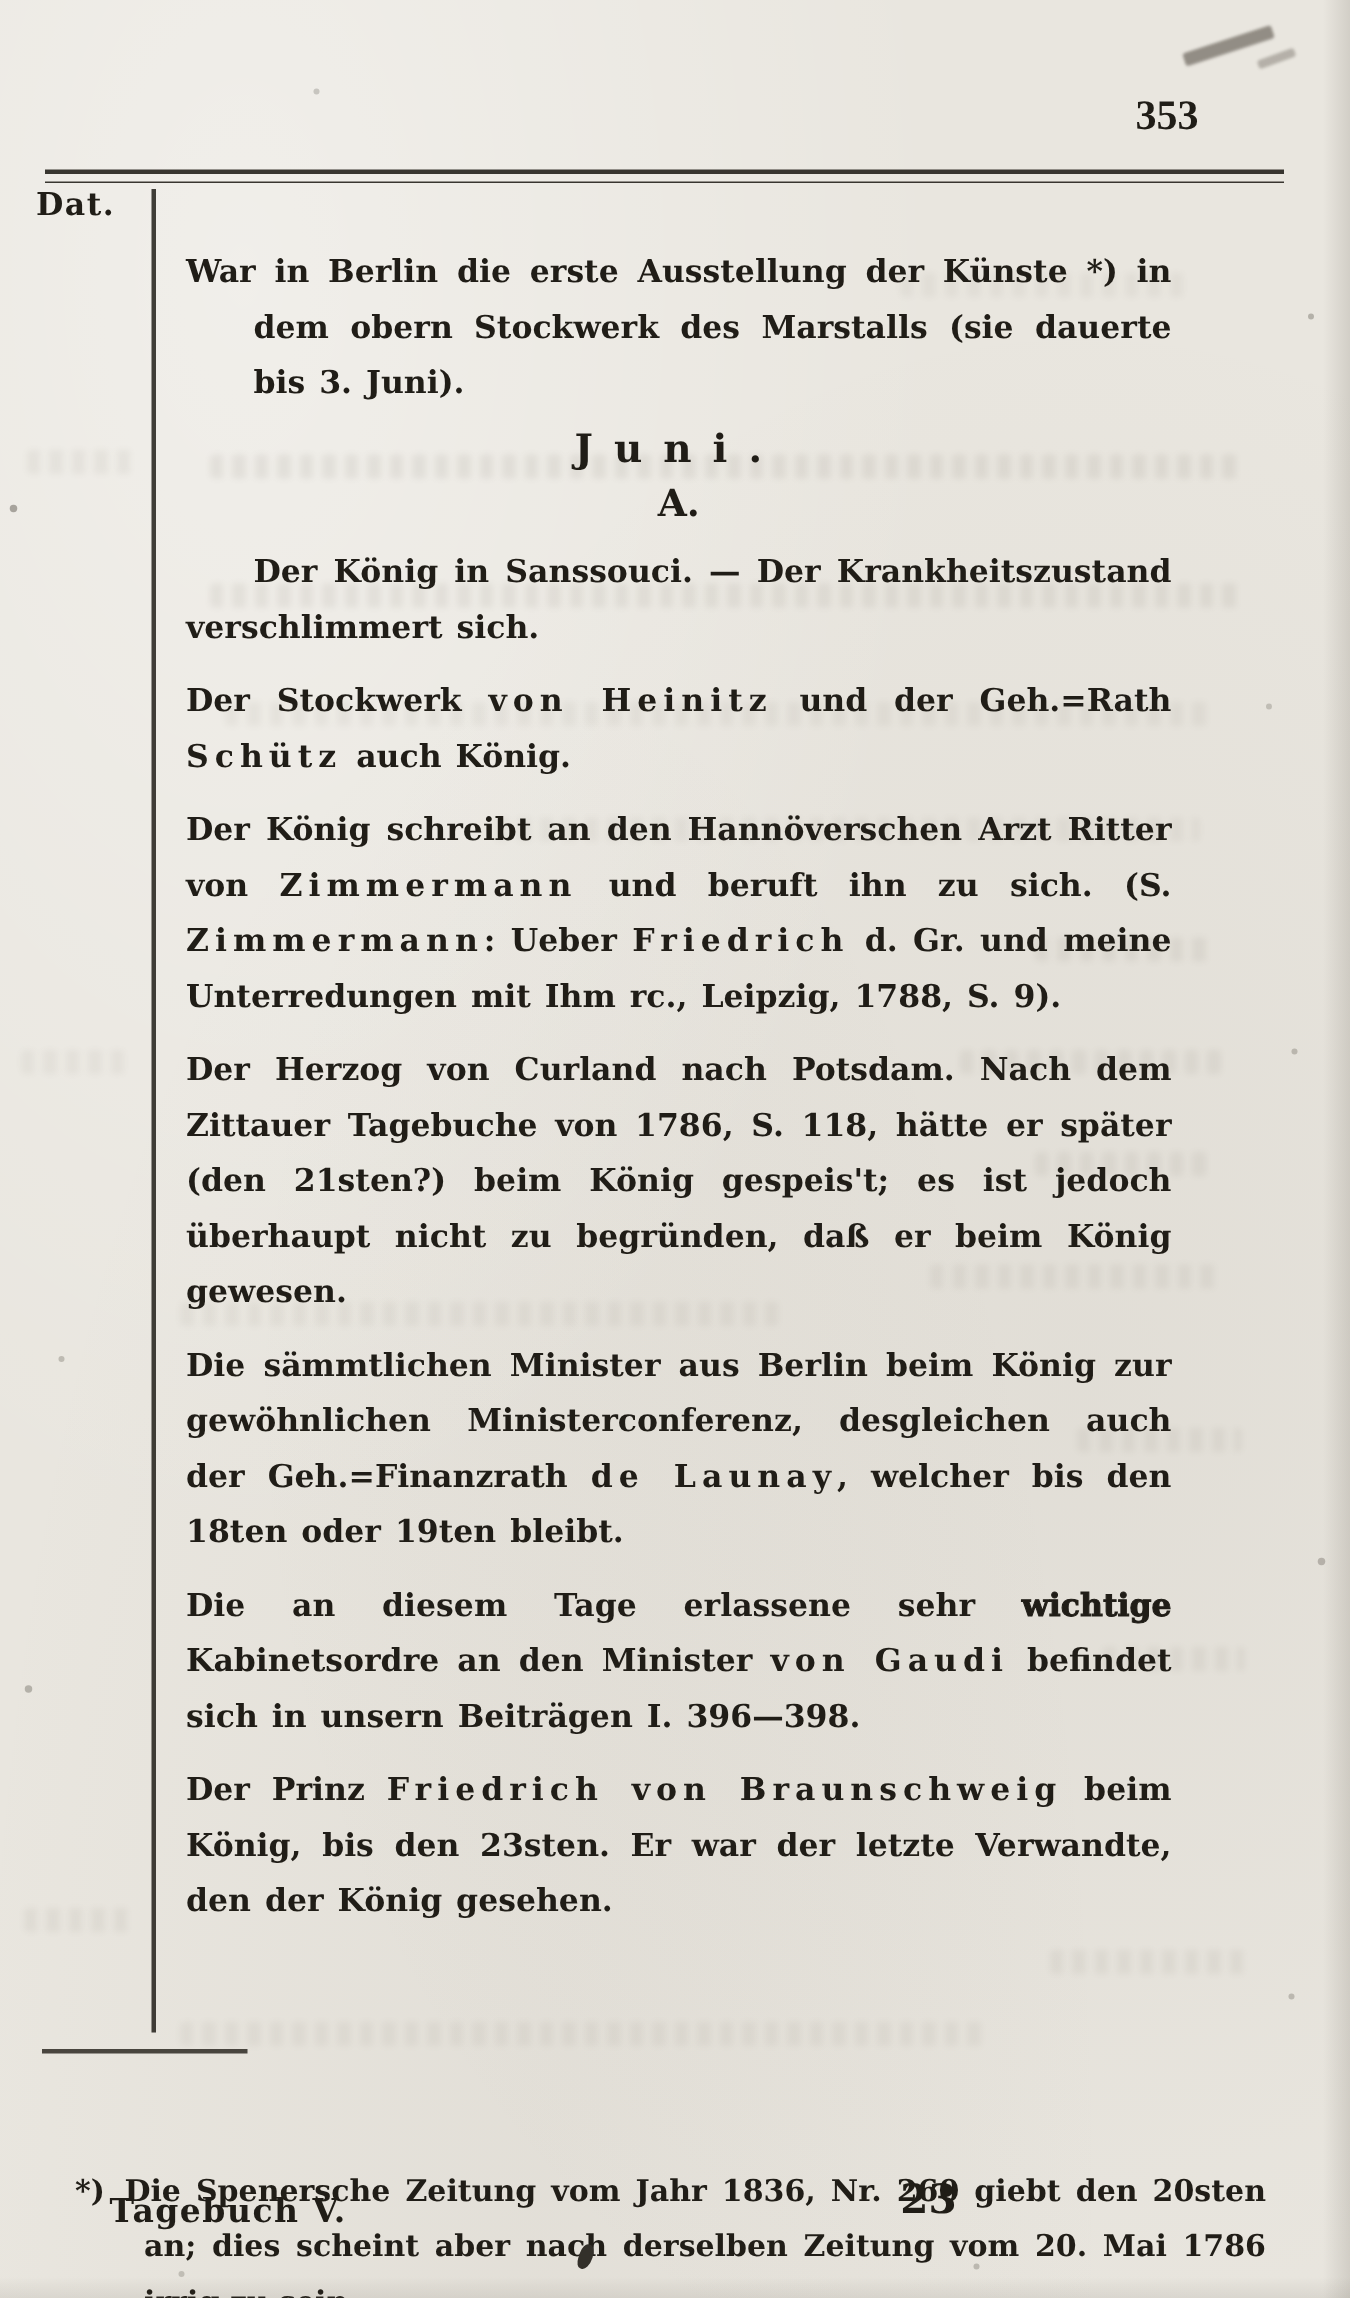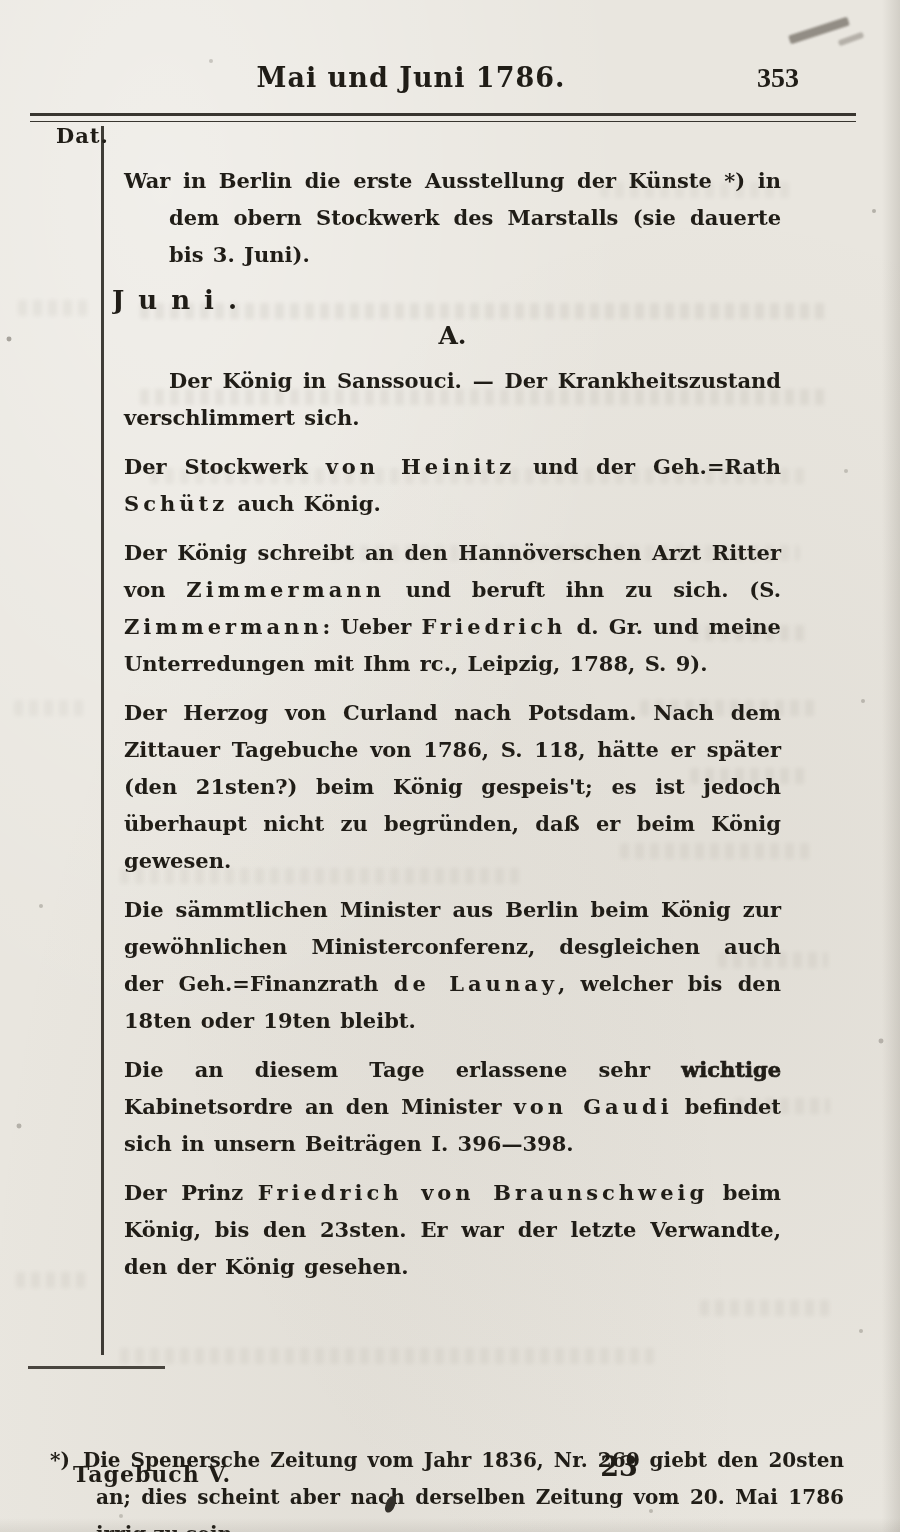--- a/index.html
+++ b/index.html
@@ -28,21 +28,21 @@
   }
   .head-rule{
     position:absolute;top:113px;left:30px;width:826px;height:5px;
     border-top:3.5px solid var(--ink,#201d17);
     border-bottom:1.5px solid var(--ink,#201d17);
     opacity:.88;
   }
 
   
   .date-col-header{
-    position:absolute;top:123px;left:56px;
+    position:absolute;top:123px;left:24px;
     font-size:21px;font-weight:700;letter-spacing:1px;
   }
   .v-rule{
     position:absolute;top:126px;left:101px;width:2.5px;height:1229px;
     background:var(--ink,#201d17);opacity:.85;
   }
 
   
   .entries{
     position:absolute;top:150px;left:112px;width:681px;height:1216px;
@@ -51,21 +51,21 @@
   .row{position:relative;margin-bottom:5px;}
   .entry-text{
     margin:12px;font-size:21px;line-height:37px;font-weight:700;
     text-align:justify;word-spacing:2px;
   }
   .cont-indent{padding-left:45px;text-indent:-45px;}
   .indent-first{text-indent:45px;}
   .seg-sp{letter-spacing:4px;}
   .seg-b{-webkit-text-stroke:.7px currentColor;}
   .month-heading{
-    font-size:26px;font-weight:700;
+    font-size:26px;font-weight:700;text-align:center;
     letter-spacing:14px;margin:12px 0 6px;
   }
   .letter-heading{
     font-size:25px;font-weight:700;text-align:center;margin:0 0 9px;
   }
 
   
   .footnote-rule{
     position:absolute;top:1366px;left:28px;width:137px;height:2.5px;
     background:var(--ink,#201d17);opacity:.8;
@@ -137,21 +137,20 @@
   <div class="bt" style="left:620px;top:843px;width:195px;opacity:.12;"></div>
   <div class="bt" style="left:120px;top:868px;width:400px;opacity:.11;"></div>
   <div class="bt" style="left:718px;top:952px;width:110px;opacity:.12;"></div>
   <div class="bt" style="left:735px;top:1098px;width:95px;opacity:.12;"></div>
   <div class="bt" style="left:700px;top:1300px;width:130px;opacity:.12;"></div>
   <div class="bt" style="left:120px;top:1348px;width:540px;opacity:.11;"></div>
   <div class="bt" style="left:18px;top:300px;width:72px;opacity:.12;"></div>
   <div class="bt" style="left:14px;top:700px;width:70px;opacity:.10;"></div>
   <div class="bt" style="left:16px;top:1272px;width:72px;opacity:.12;"></div>
 
-  <div class="running-title">Mai und Juni 1786.</div>
   <div class="page-number">353</div>
   <div class="head-rule"></div>
 
   <div class="date-col-header">Dat.</div>
   <div class="v-rule"></div>
 
   <div class="entries">
       <div class="row">
         <p class="entry-text cont-indent"><span>War in Berlin die erste Ausstellung der Künste *) in dem obern Stockwerk des Marstalls (sie dauerte bis 3. Juni).</span></p>
       </div>

